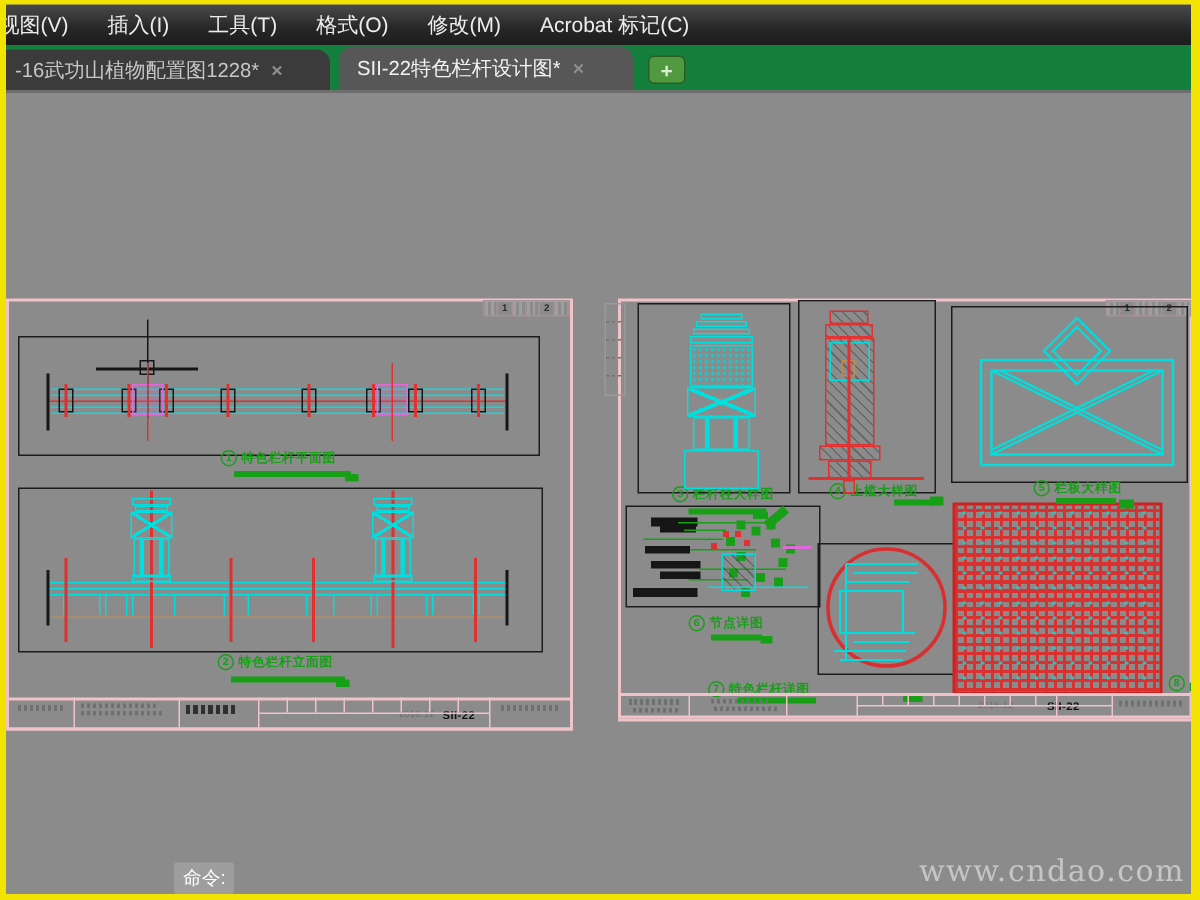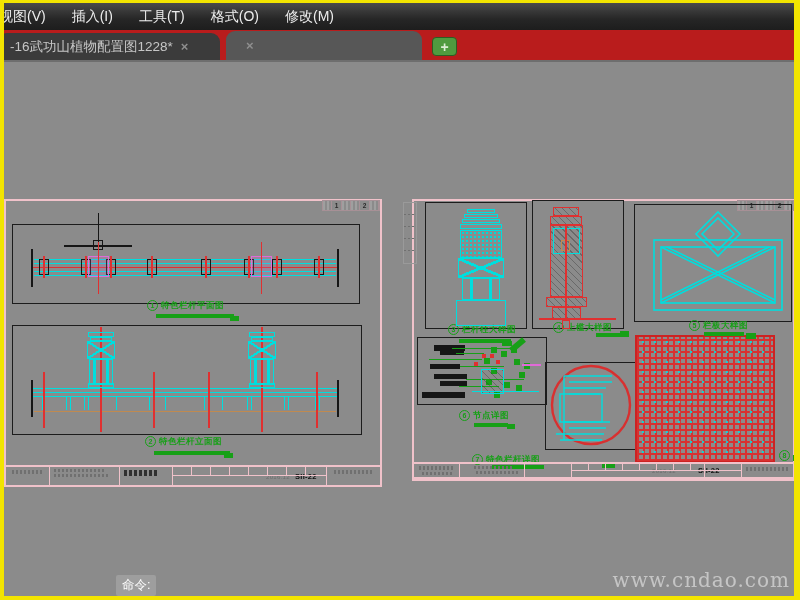--- a/index.html
+++ b/index.html
@@ -4,21 +4,21 @@
 <style>
   html,body{margin:0;padding:0;background:#000;}
   *{box-sizing:border-box;}
   body{font-family:"Liberation Sans","DejaVu Sans",sans-serif;}
   #frame{position:relative;width:800px;height:600px;border-style:solid;border-color:#f2e400;border-width:3px 6px 4px 4px;background:#8b8b8b;overflow:hidden;}
   
   #menubar{height:27px;background:linear-gradient(#4a4a4a,#262626 60%,#1d1d1d);display:flex;align-items:center;overflow:hidden;white-space:nowrap;}
   .menu-item{color:#ededed;font-size:14px;padding:0 13px;line-height:27px;cursor:default;}
   .menu-item:first-child{margin-left:-18px;}
   
-  #tabbar{height:30px;background:#b91c1c;display:flex;align-items:flex-end;position:relative;text-align:center;}
+  #tabbar{height:30px;background:#15803d;display:flex;align-items:flex-end;position:relative;text-align:center;}
   .tab{height:27px;display:flex;align-items:center;border-radius:9px 9px 0 0;padding:0 8px 0 12px;font-size:13.5px;position:relative;}
   .tab-inactive{background:#3b3b3b;color:#c6c6c6;margin-left:-6px;width:222px;}
   .tab-active{background:#575757;color:#f2f2f2;margin-left:6px;width:196px;height:29px;}
   .tab-close{margin-left:8px;color:#8f8f8f;font-size:13px;font-weight:bold;}
   .newtab{width:25px;height:19px;margin:0 0 4px 10px;background:#4f9a3f;border:1px solid #2d5c22;border-radius:4px;color:#dcecd4;font-size:14px;font-weight:bold;display:flex;align-items:center;justify-content:center;line-height:1;}
   
   #canvas{position:relative;width:100%;height:536px;background:#8b8b8b;overflow:hidden;border-top:2px solid #6e6e6e;}
   .abs{position:absolute;}
   .cy{background:#00dede;}
   .cyb{border:1.4px solid #00dede;background:transparent;}
@@ -54,28 +54,30 @@
 <body>
 
 <div id="frame">
 
   <div id="menubar">
       <div class="menu-item">视图(V)</div>
       <div class="menu-item">插入(I)</div>
       <div class="menu-item">工具(T)</div>
       <div class="menu-item">格式(O)</div>
       <div class="menu-item">修改(M)</div>
+      <div class="menu-item">Acrobat 标记(C)</div>
     </div>
 
   <div id="tabbar">
     <div class="tab tab-inactive">
       <span style="overflow:hidden;white-space:nowrap;">-16武功山植物配置图1228*</span>
       <span class="tab-close">×</span>
     </div>
     <div class="tab tab-active">
+      <span style="overflow:hidden;white-space:nowrap;">SII-22特色栏杆设计图*</span>
       <span class="tab-close">×</span>
     </div>
     <div class="newtab">
         <span>+</span>
       </div>
   </div>
 
   <div id="canvas">
 
     <div class="abs pkb" style="left:0;top:137px;width:378px;height:288px;border-width:2px;"></div>

